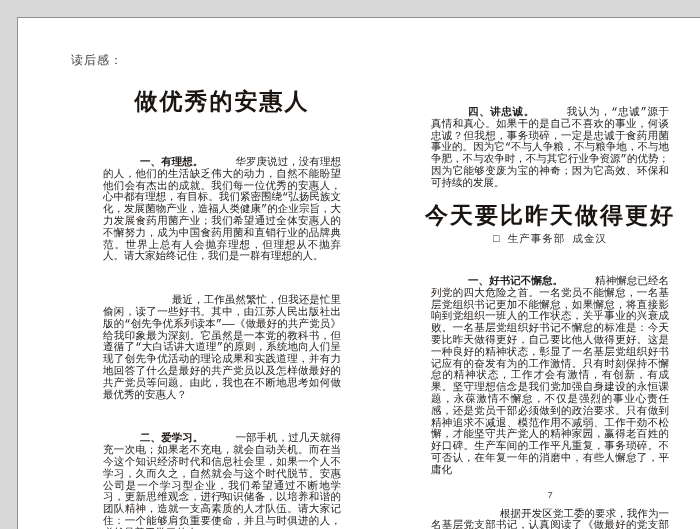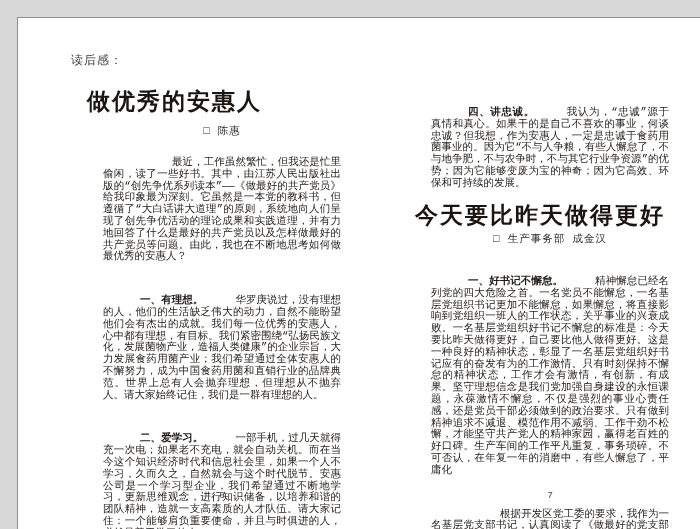--- a/index.html
+++ b/index.html
@@ -29,20 +29,21 @@
     top: 0;
     width: 302px;
     height: 521px;
   }
   .page.left  { left: 37px; }
   .page.right { left: 365px; }
 
   .article-title {
     position: absolute;
     width: 100%;
+    text-align: center;
     font-size: 23px;
     font-weight: bold;
     color: #1b1512;
     letter-spacing: 2px;
     white-space: nowrap;
   }
   .page.left  .article-title { top: 52px; }
   .page.right .article-title { top: 166px; }
 
   .byline {
@@ -85,35 +86,34 @@
 </style>
 </head>
 <body>
 
 <div class="sheet">
 
   <div class="corner-label">读后感：</div>
 
   <div class="page left">
     <h1 class="article-title">做优秀的安惠人</h1>
-    <div class="byline">□ 陈惠</div>
 
     <div class="body-block main">
+      <p><b>一、有理想。</b><span>华罗庚说过，没有理想的人，他们的生活缺乏伟大的动力，自然不能盼望他们会有杰出的成就。我们每一位优秀的安惠人，心中都有理想，有目标。我们紧密围绕“弘扬民族文化，发展菌物产业，造福人类健康”的企业宗旨，大力发展食药用菌产业；我们希望通过全体安惠人的不懈努力，成为中国食药用菌和直销行业的品牌典范。世界上总有人会抛弃理想，但理想从不抛弃人。请大家始终记住，我们是一群有理想的人。</span></p>
       <p><b></b><span>最近，工作虽然繁忙，但我还是忙里偷闲，读了一些好书。其中，由江苏人民出版社出版的“创先争优系列读本”——《做最好的共产党员》给我印象最为深刻。它虽然是一本党的教科书，但遵循了“大白话讲大道理”的原则，系统地向人们呈现了创先争优活动的理论成果和实践道理，并有力地回答了什么是最好的共产党员以及怎样做最好的共产党员等问题。由此，我也在不断地思考如何做最优秀的安惠人？</span></p>
-      <p><b>一、有理想。</b><span>华罗庚说过，没有理想的人，他们的生活缺乏伟大的动力，自然不能盼望他们会有杰出的成就。我们每一位优秀的安惠人，心中都有理想，有目标。我们紧密围绕“弘扬民族文化，发展菌物产业，造福人类健康”的企业宗旨，大力发展食药用菌产业；我们希望通过全体安惠人的不懈努力，成为中国食药用菌和直销行业的品牌典范。世界上总有人会抛弃理想，但理想从不抛弃人。请大家始终记住，我们是一群有理想的人。</span></p>
       <p><b>二、爱学习。</b><span>一部手机，过几天就得充一次电；如果老不充电，就会自动关机。而在当今这个知识经济时代和信息社会里，如果一个人不学习，久而久之，自然就会与这个时代脱节。安惠公司是一个学习型企业，我们希望通过不断地学习，更新思维观念，进行知识储备，以培养和谐的团队精神，造就一支高素质的人才队伍。请大家记住：一个能够肩负重要使命，并且与时俱进的人，必然是善于学习的人。</span></p>
     </div>
 
     <div class="pagenum">6</div>
   </div>
 
   <div class="page right">
 
     <div class="body-block cont">
-      <p><b>四、讲忠诚。</b><span>我认为，“忠诚”源于真情和真心。如果干的是自己不喜欢的事业，何谈忠诚？但我想，作为安惠人，一定是忠诚于食药用菌事业的。因为它“不与人争粮，有些人懈怠了，不与地争肥，不与农争时，不与其它行业争资源”的优势；因为它能够变废为宝的神奇；因为它高效、环保和可持续的发展。</span></p>
+      <p><b>四、讲忠诚。</b><span>我认为，“忠诚”源于真情和真心。如果干的是自己不喜欢的事业，何谈忠诚？但我想，事务琐碎，一定是忠诚于食药用菌事业的。因为它“不与人争粮，不与粮争地，不与地争肥，不与农争时，不与其它行业争资源”的优势；因为它能够变废为宝的神奇；因为它高效、环保和可持续的发展。</span></p>
     </div>
 
     <h1 class="article-title">今天要比昨天做得更好</h1>
     <div class="byline">□ 生产事务部 成金汉</div>
 
     <div class="body-block main">
       <p><b>一、好书记不懈怠。</b><span>精神懈怠已经名列党的四大危险之首。一名党员不能懈怠，一名基层党组织书记更加不能懈怠，如果懈怠，将直接影响到党组织一班人的工作状态，关乎事业的兴衰成败。一名基层党组织好书记不懈怠的标准是：今天要比昨天做得更好，自己要比他人做得更好。这是一种良好的精神状态，彰显了一名基层党组织好书记应有的奋发有为的工作激情。只有时刻保持不懈怠的精神状态，工作才会有激情，有创新，有成果。坚守理想信念是我们党加强自身建设的永恒课题，永葆激情不懈怠，不仅是强烈的事业心责任感，还是党员干部必须做到的政治要求。只有做到精神追求不减退、模范作用不减弱、工作干劲不松懈，才能坚守共产党人的精神家园，赢得老百姓的好口碑。生产车间的工作平凡重复，事务琐碎。不可否认，在年复一年的消磨中，有些人懈怠了，平庸化</span></p>
       <p><b></b><span>根据开发区党工委的要求，我作为一名基层党支部书记，认真阅读了《做最好的党支部书记》这本书。书中用朴素的哲理、鲜活的故事娓娓道来：好书记不简单、不畏难、不容易、不离群、不含糊、不动摇、不懈怠和有作为，这就是一个好的党支部书记应该具有的形象、应该具备的全部品德，同时也是应该面对的全部艰辛。作为同样是基层党支部书记的我，看每个方面的时候都能给我深深的共鸣和感触，而感触最深的则是“不懈怠”方面。</span></p>
     </div>
 

